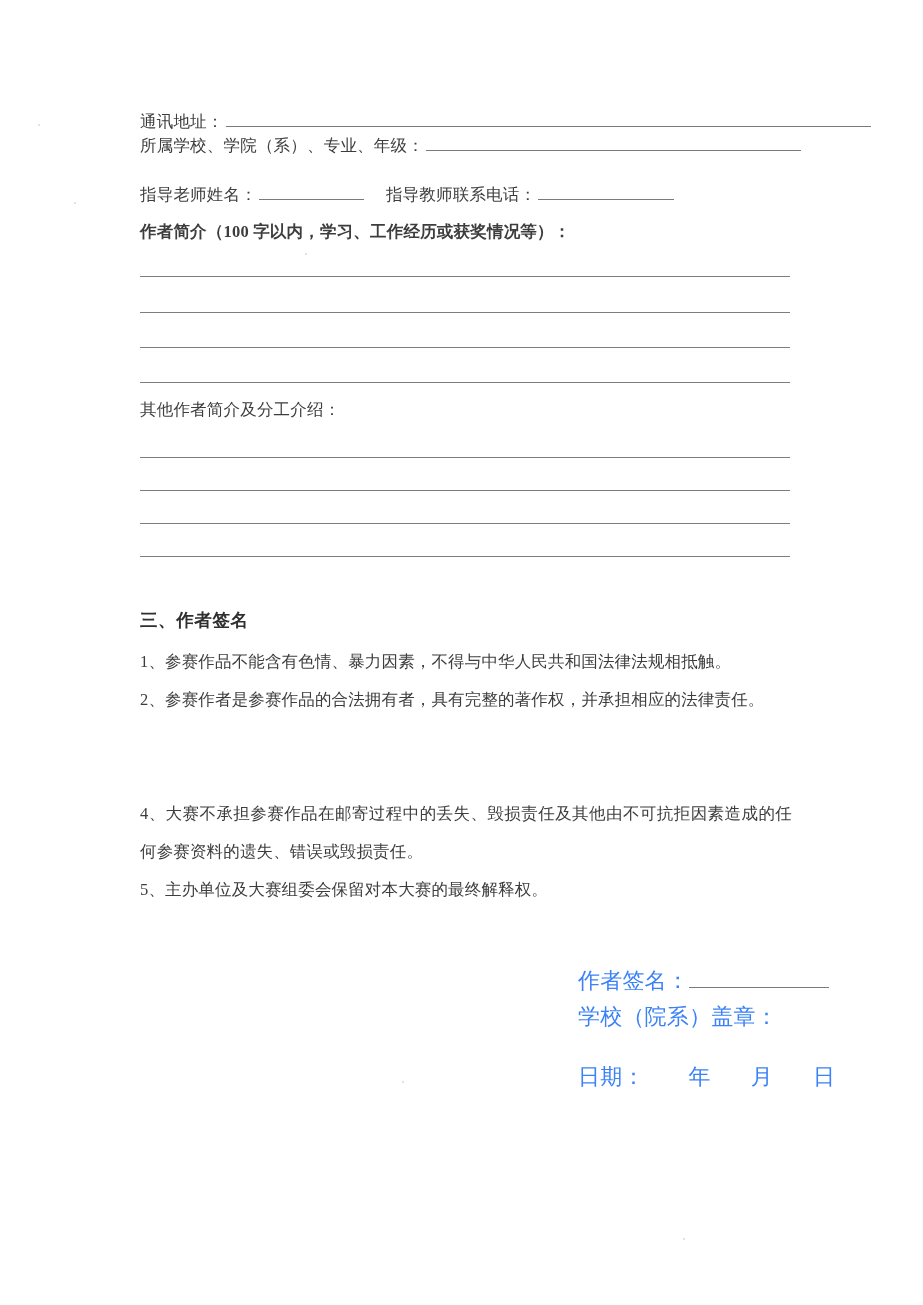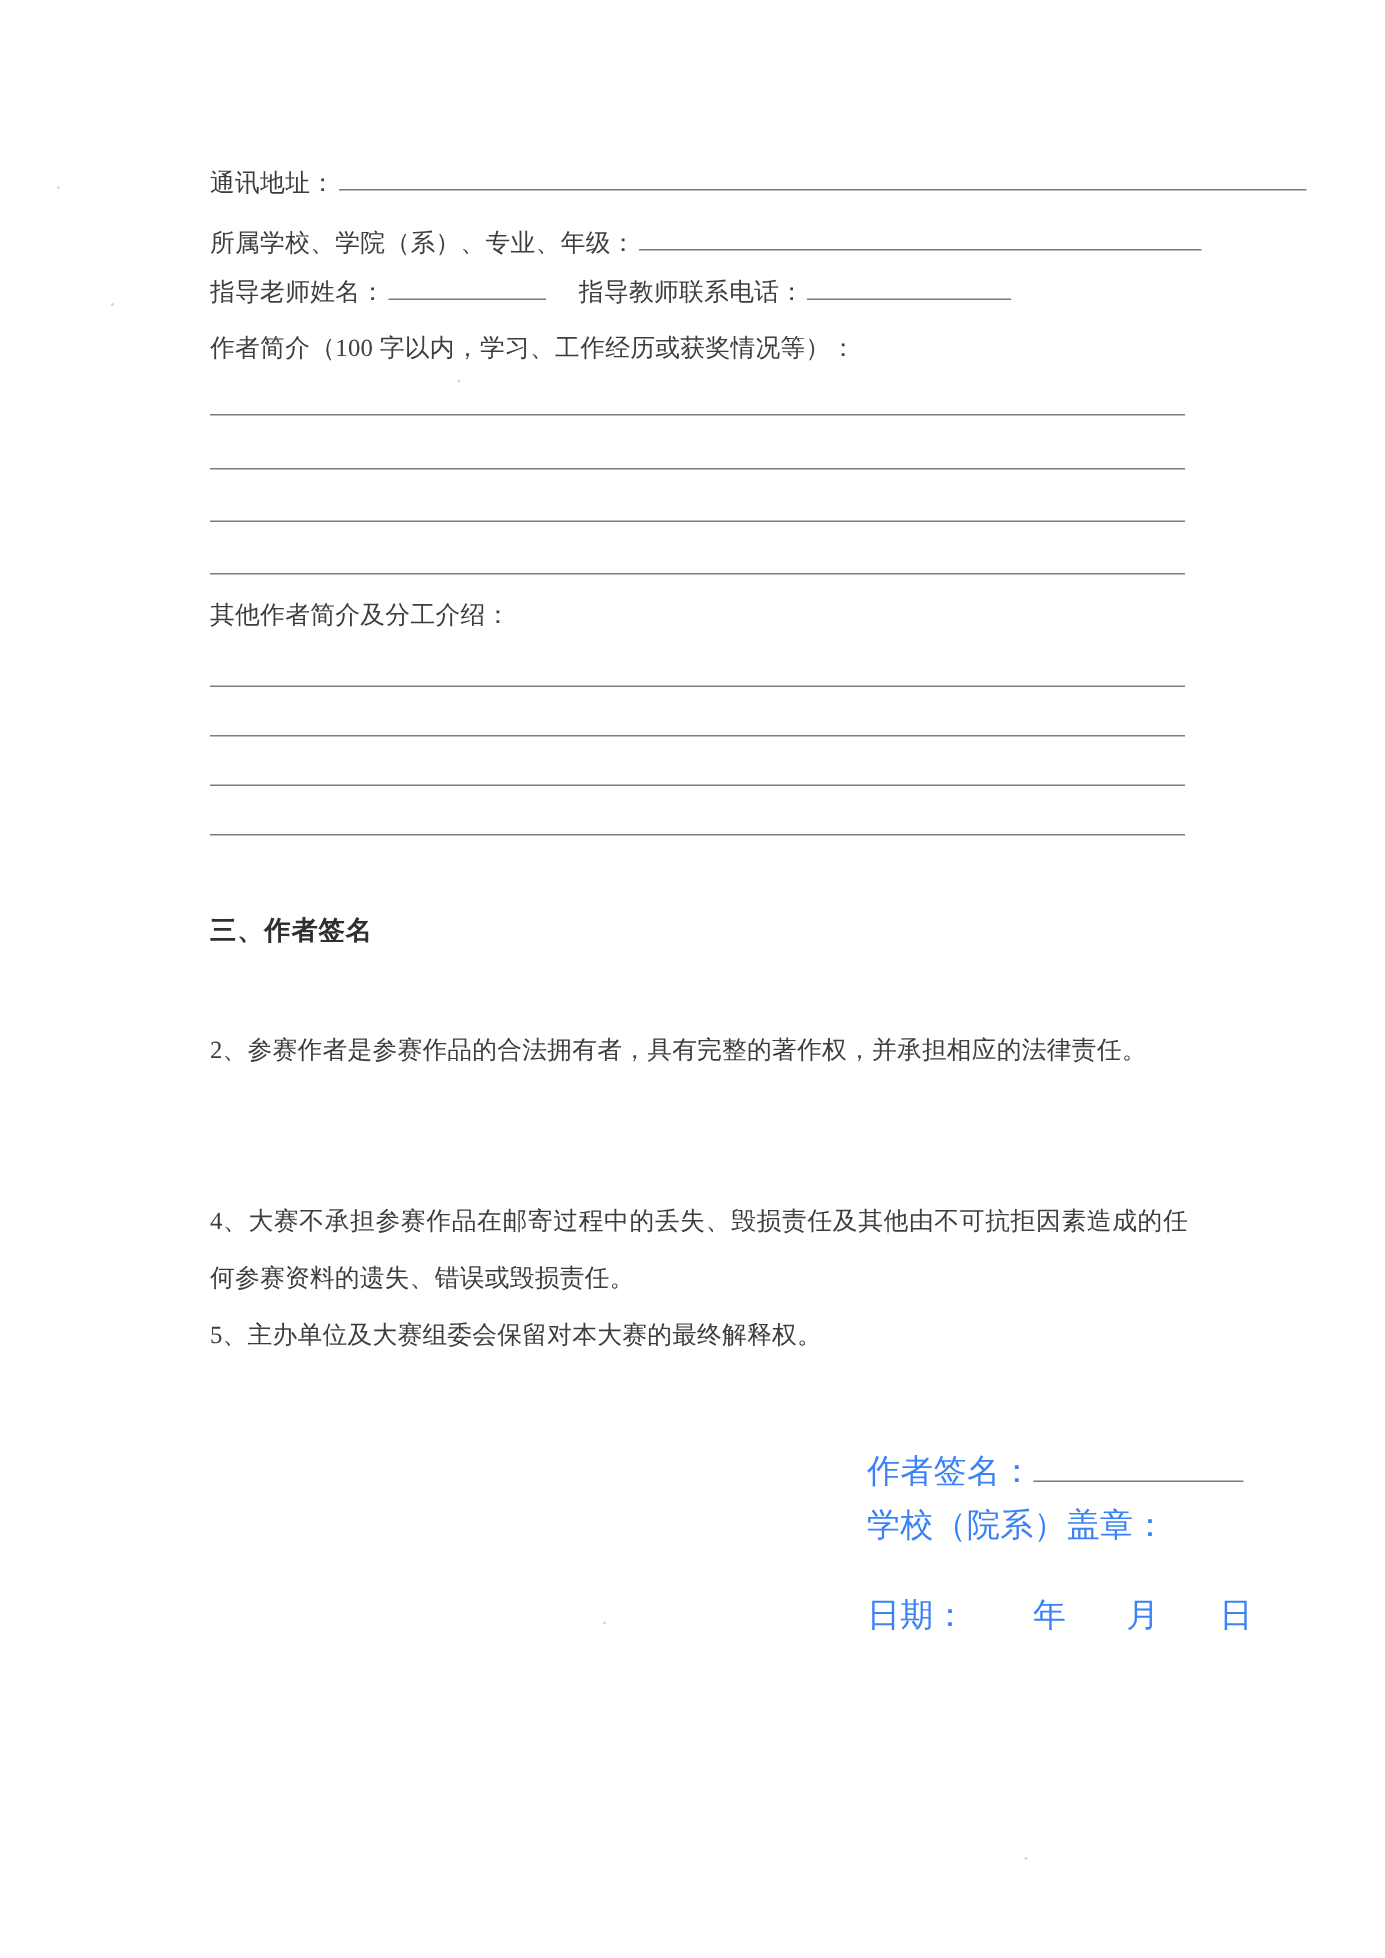--- a/index.html
+++ b/index.html
@@ -110,48 +110,49 @@
   <div class="speck" style="left:74px;  top:202px; width:2px; height:2px;"></div>
   <div class="speck" style="left:305px; top:253px; width:2px; height:2px;"></div>
   <div class="speck" style="left:402px; top:1081px; width:2px; height:2px;"></div>
   <div class="speck" style="left:683px; top:1238px; width:2px; height:2px;"></div>
   <div class="speck" style="left:262px; top:403px; width:2px; height:2px;"></div>
 
   <div class="fieldrow" style="top:112px;">
     <span class="label">通讯地址：</span><span class="rule" style="width:645px;"></span>
   </div>
 
-  <div class="fieldrow" style="top:152px;">
+  <div class="fieldrow" style="top:136px;">
     <span class="label">所属学校、学院（系）、专业、年级：</span><span class="rule" style="width:375px;"></span>
   </div>
 
   <div class="fieldrow" style="top:185px;text-decoration:underline;">
     <span class="label">指导老师姓名：</span><span class="rule" style="width:105px;"></span><span style="display:inline-block;width:22px;"></span><span class="label">指导教师联系电话：</span><span class="rule" style="width:136px;"></span>
   </div>
 
-  <div class="fieldrow" style="top:222px;">
+  <div class="fieldrow" style="top:222px;font-weight:bold;">
     <span class="label">作者简介（100 字以内，学习、工作经历或获奖情况等）：</span>
   </div>
 
   <div class="writeline" style="top:276px;"></div>
   <div class="writeline" style="top:312px;"></div>
   <div class="writeline" style="top:347px;"></div>
   <div class="writeline" style="top:382px;"></div>
 
   <div class="fieldrow" style="top:400px;">
     <span class="label">其他作者简介及分工介绍：</span>
   </div>
 
   <div class="writeline" style="top:457px;"></div>
   <div class="writeline" style="top:490px;"></div>
   <div class="writeline" style="top:523px;"></div>
   <div class="writeline" style="top:556px;"></div>
 
   <div class="section-heading" style="top:608px;">三、作者签名</div>
 
+  <div class="clause" style="top:643px;">1、参赛作品不能含有色情、暴力因素，不得与中华人民共和国法律法规相抵触。</div>
   <div class="clause" style="top:681px;">2、参赛作者是参赛作品的合法拥有者，具有完整的著作权，并承担相应的法律责任。</div>
   <div class="clause" style="top:795px;">4、大赛不承担参赛作品在邮寄过程中的丢失、毁损责任及其他由不可抗拒因素造成的任何参赛资料的遗失、错误或毁损责任。</div>
   <div class="clause" style="top:871px;font-family:Liberation Serif, serif;">5、主办单位及大赛组委会保留对本大赛的最终解释权。</div>
 
   <div class="signrow" style="top:971px;">
     <span class="label">作者签名：</span><span class="signrule" style="width:140px;"></span>
   </div>
 
   <div class="signrow" style="top:1007px;">
     <span class="label">学校（院系）盖章：</span>

